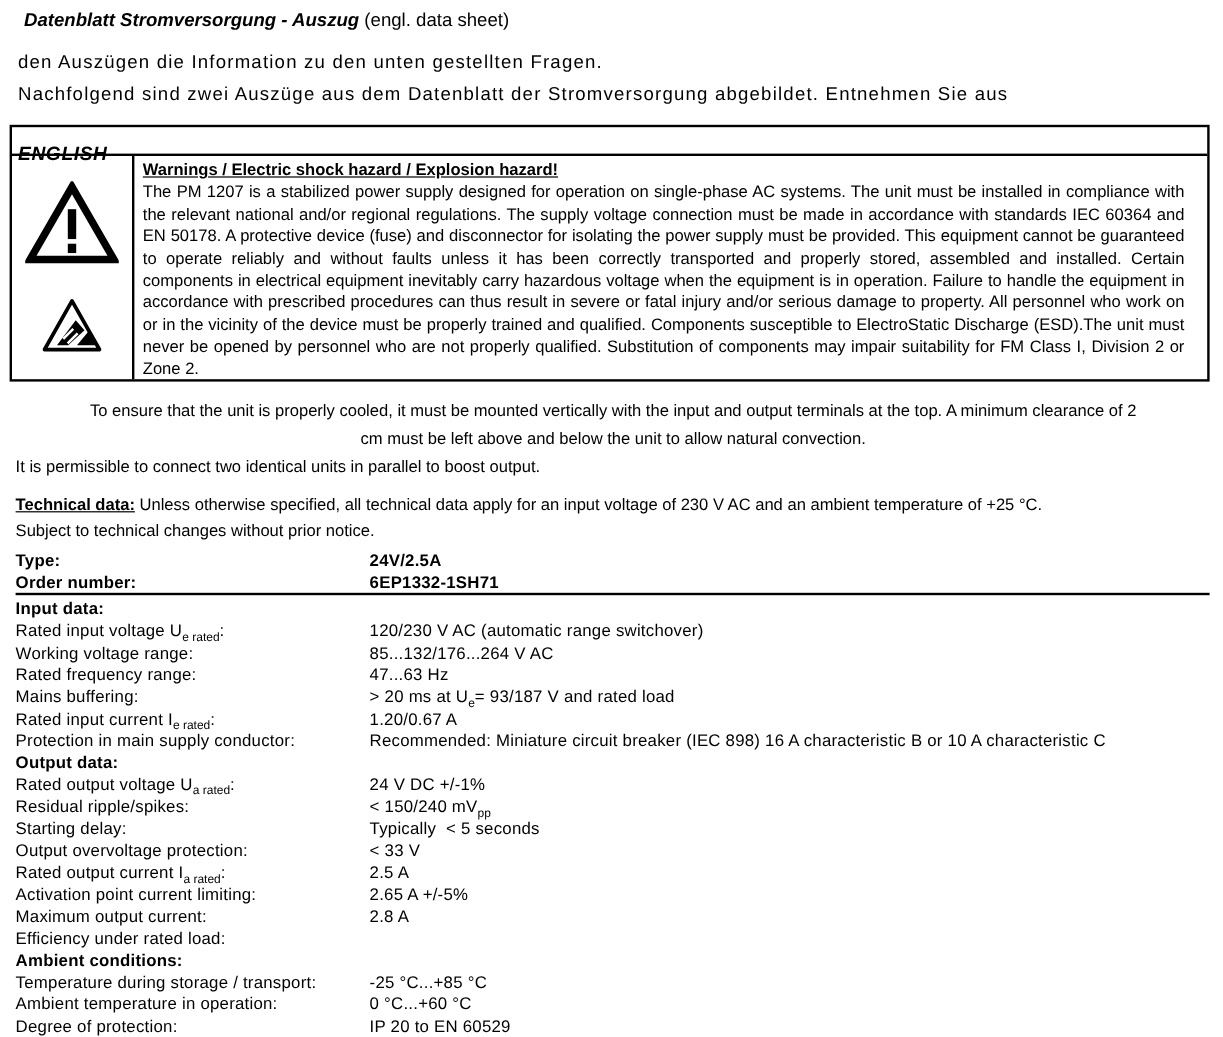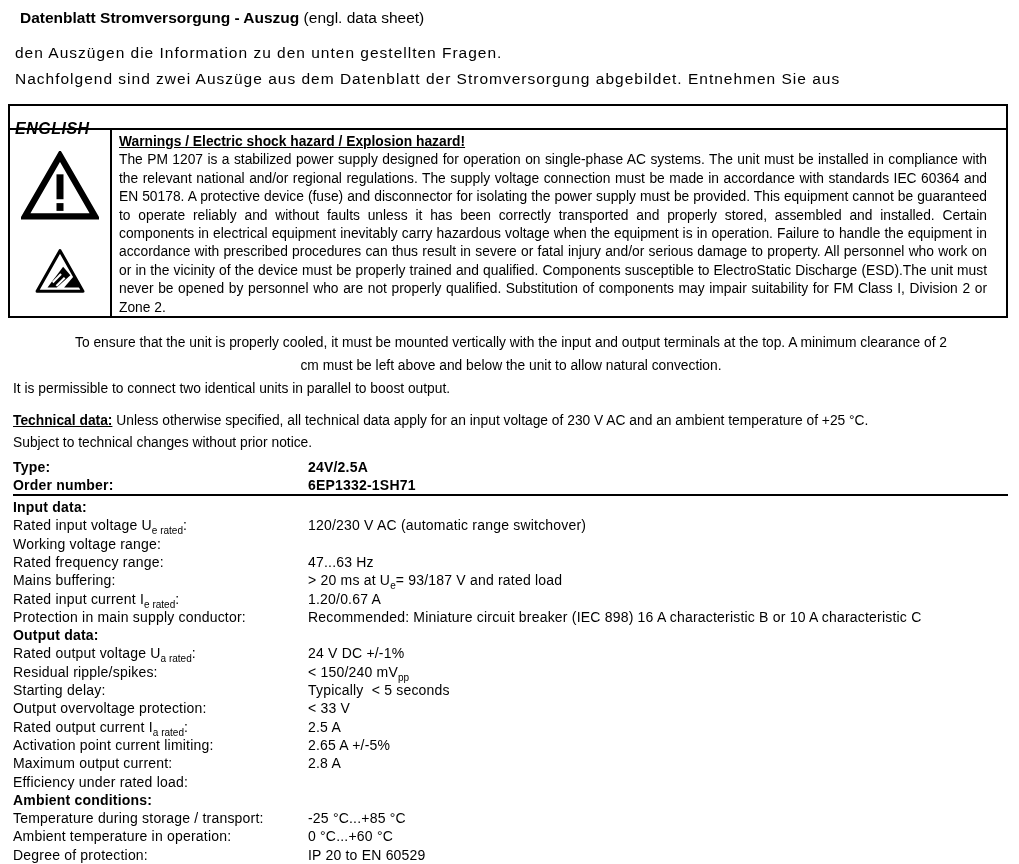--- a/index.html
+++ b/index.html
@@ -3,21 +3,21 @@
 <meta charset="utf-8">
 <style>
   html,body{margin:0;padding:0;}
   body{
     width:1019px;height:864px;overflow:hidden;
     background:#ffffff;color:#000;
     font-family:"Liberation Sans",sans-serif;
     -webkit-font-smoothing:antialiased;
   }
   .title{margin:9px 0 0 20px;font-size:15.5px;}
-  .title .t-bold{font-weight:bold;}
+  .title .t-bold{font-weight:bold;font-style:italic;}
   .intro{margin:13px 0 0 15px;font-size:15.5px;line-height:26px;letter-spacing:1px;}
   .intro div{white-space:pre;}
 
   .warnbox{margin:12px 0 0 8px;width:1000px;height:214px;border:2px solid #000;box-sizing:border-box;}
   .warnbox-head{height:24px;box-sizing:border-box;border-bottom:2px solid #000;
     font-style:italic;font-weight:bold;font-size:16px;padding:14px 0 0 5px;letter-spacing:.5px;}
   .warnbox-body{display:flex;height:186px;box-sizing:border-box;}
   .icon-col{width:102px;flex:none;border-right:2px solid #000;box-sizing:border-box;
     display:flex;flex-direction:column;align-items:center;}
   .warn-tri{margin-top:21px;}
@@ -106,20 +106,21 @@
       <div class="tvalue"><span class="vp"></span><sub class="vs"></sub><span class="vq"></span></div>
     </div>
 
     <div class="trow">
       <div class="tlabel"><span class="lp">Rated input voltage U</span><sub class="ls">e rated</sub><span class="lq">:</span></div>
       <div class="tvalue"><span class="vp">120/230 V AC (automatic range switchover)</span><sub class="vs"></sub><span class="vq"></span></div>
     </div>
 
     <div class="trow">
       <div class="tlabel"><span class="lp">Working voltage range:</span><sub class="ls"></sub><span class="lq"></span></div>
+      <div class="tvalue"><span class="vp">85...132/176...264 V AC</span><sub class="vs"></sub><span class="vq"></span></div>
     </div>
 
     <div class="trow">
       <div class="tlabel"><span class="lp">Rated frequency range:</span><sub class="ls"></sub><span class="lq"></span></div>
       <div class="tvalue"><span class="vp">47...63 Hz</span><sub class="vs"></sub><span class="vq"></span></div>
     </div>
 
     <div class="trow">
       <div class="tlabel"><span class="lp">Mains buffering:</span><sub class="ls"></sub><span class="lq"></span></div>
       <div class="tvalue"><span class="vp">&gt; 20 ms at U</span><sub class="vs">e</sub><span class="vq">= 93/187 V and rated load</span></div>

